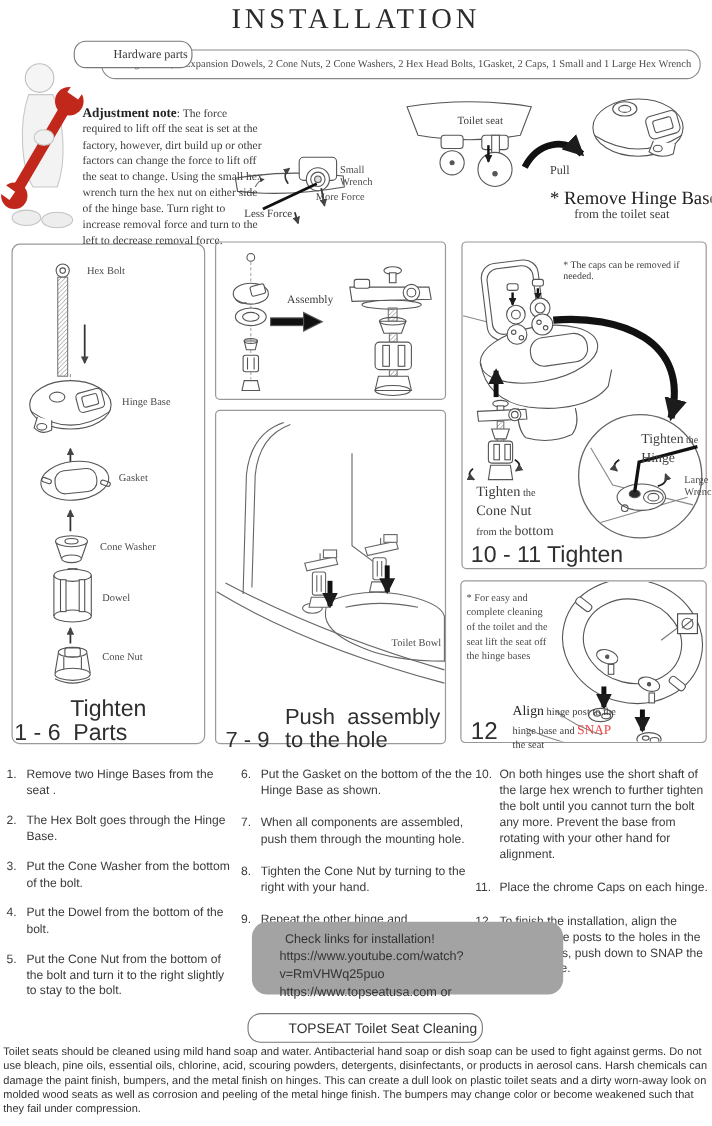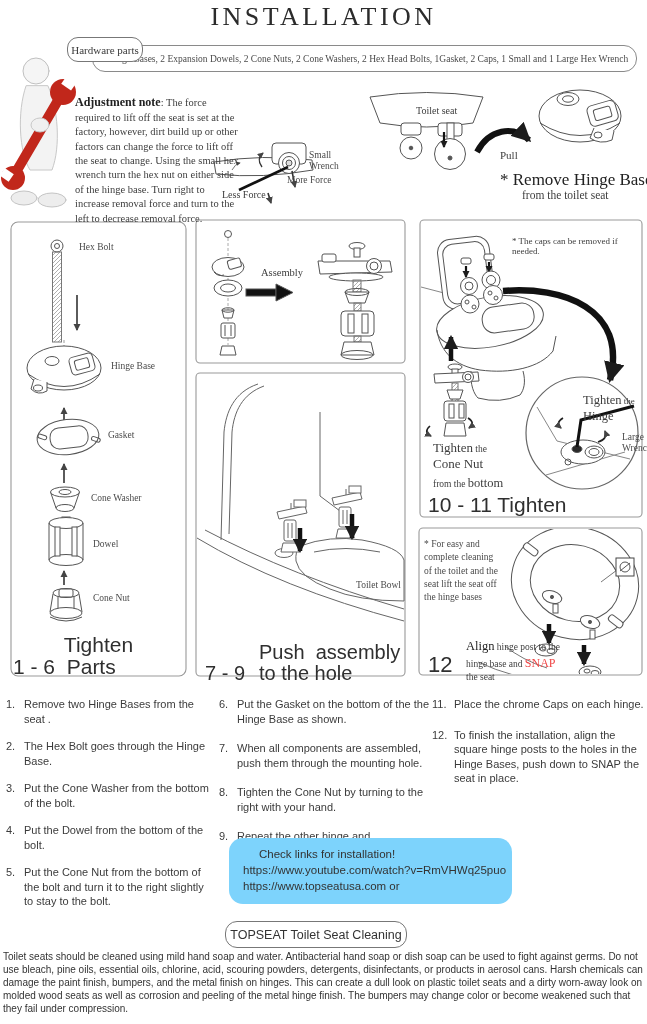--- a/index.html
+++ b/index.html
@@ -6,37 +6,37 @@
   #page{position:relative;width:647px;height:1024px;background:#fff;overflow:hidden;
         font-family:"Liberation Sans",sans-serif;}
   .abs{position:absolute;}
   .serif{font-family:"Liberation Serif",serif;color:#3d3d3d;}
   .sans{font-family:"Liberation Sans",sans-serif;color:#333;}
   #art{position:absolute;left:0;top:0;z-index:1;}
   .txt{z-index:2;}
   #title{left:0;right:0;top:2px;text-align:center;font-family:"Liberation Serif",serif;
          font-size:26px;letter-spacing:3.5px;color:#2b2b2b;}
   .bubble{border:1px solid #777;border-radius:11px;background:#fff;display:flex;
-          align-items:center;justify-content:center;}
+          align-items:center;justify-content:center;padding-left:32px;}
   #hw-box{left:92px;top:45px;width:543px;height:25px;border:1px solid #8a8a8a;border-radius:13px;
           display:flex;align-items:center;justify-content:center;font-family:"Liberation Serif",serif;
           font-size:9.5px;color:#4a4a4a;}
   #hw-bubble{left:67px;top:37px;width:74px;height:23px;font-family:"Liberation Serif",serif;
           font-size:11px;color:#3a3a3a;}
   #adj{left:75px;top:94px;width:164px;font-size:10.5px;line-height:1.38;}
   #adj b{font-size:12px;color:#222;}
   .lbl{font-size:9.5px;color:#4a4a4a;line-height:1.15;}
   .h-big{font-size:21px;color:#2f2f2f;white-space:pre;}
   .inst-col{font-size:11px;color:#3b3b3b;line-height:1.32;}
   .inst{display:grid;grid-template-columns:18px 1fr;margin-bottom:13px;}
   .inst3{grid-template-columns:22px 1fr;}
   .inst .sub{padding-left:8px;}
-  #links{left:229px;top:838px;width:283px;height:66px;background:#7dd3fc;border-radius:14px;
+  #links{left:229px;top:838px;width:283px;height:66px;background:#a3a3a3;border-radius:14px;
          font-size:11.5px;line-height:1.4;color:#333;padding-top:8px;box-sizing:border-box;}
-  #links div{padding-left:14px;}
+  #links div{padding-left:25px;}
   #links .indent{padding-left:30px;}
   #topseat{left:225px;top:921px;width:180px;height:25px;border:1.3px solid #777;border-radius:12px;
            font-size:12.5px;color:#333;}
   #bottom-par{left:3px;top:950px;width:642px;font-size:10px;line-height:1.3;color:#333;}
 </style>
 </head>
 <body>
 
 <div id="page">
 
@@ -421,20 +421,24 @@
         <span>8.</span>
         <span>Tighten the Cone Nut by turning to the right with your hand.</span>
       </div>
     <div class="inst">
         <span>9.</span>
         <span><span>Repeat the other hinge and components.</span><div class="sub">Step 1 - 8</div></span>
       </div>
   </div>
   <div class="abs txt inst-col" style="left:432px;top:697px;width:214px;">
     <div class="inst inst3" style="margin-bottom:16px;">
+        <span>10.</span>
+        <span>On both hinges use the short shaft of the large hex wrench to further tighten the bolt until you cannot turn the bolt any more.   Prevent the base from rotating with your other hand for alignment.</span>
+      </div>
+    <div class="inst inst3" style="margin-bottom:16px;">
         <span>11.</span>
         <span>Place the chrome Caps on each hinge.</span>
       </div>
     <div class="inst inst3">
         <span>12.</span>
         <span>To finish the installation, align the square hinge posts to the holes in the Hinge Bases, push down to SNAP the seat in place.</span>
       </div>
   </div>
 
   <div id="links" class="abs txt">

